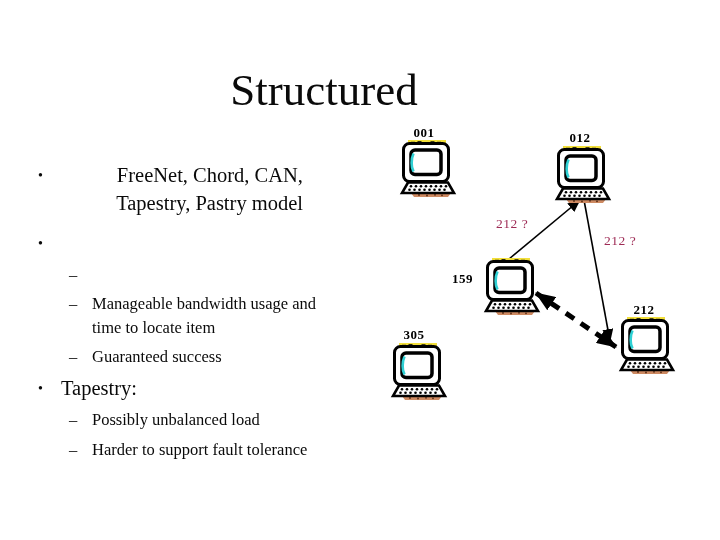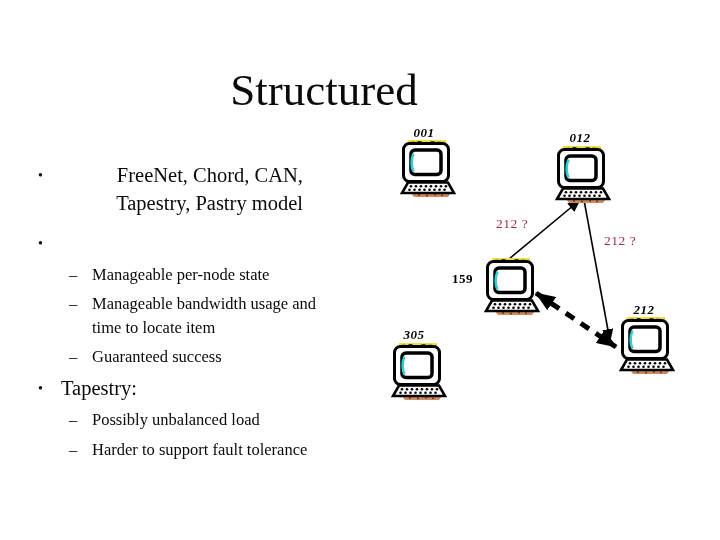--- a/index.html
+++ b/index.html
@@ -19,21 +19,21 @@
   .b1 .marker{flex:none;width:23px;font-size:14px;line-height:2.0;}
   .b1 .text{max-width:242px;text-align:right;}
   .b2{margin-left:31px;font-size:16.5px;line-height:1.5;}
   .b2 .marker{flex:none;width:23px;}
   .b2 .text{max-width:237px;}
 
   
   .node{position:absolute;}
   .node-label{position:absolute;font-weight:bold;font-size:13px;
               letter-spacing:0.5px;color:#000;}
-  .lbl-center{text-align:center;width:62px;font-style:italic;}
+  .lbl-center{text-align:center;width:62px;}
   .query-label{position:absolute;font-weight:normal;font-size:13.5px;
                letter-spacing:0.5px;}
   .arrows{position:absolute;left:0;top:0;pointer-events:none;}
 </style>
 </head>
 <body>
 
 <div class="slide">
 
   <svg width="0" height="0" style="position:absolute" aria-hidden="true">
@@ -83,21 +83,20 @@
   <ul class="bullets">
     <li class="b1">
       <span class="marker">•</span>
       <span class="text">FreeNet, Chord, CAN, Tapestry, Pastry model</span>
     </li>
     <li class="b1" style="margin-top:12px">
       <span class="marker">•</span>
     </li>
     <li class="b2" style="margin-top:5px">
       <span class="marker">–</span>
-      <span class="text">Manageable per-node state</span>
     </li>
     <li class="b2" style="margin-top:4px">
       <span class="marker">–</span>
       <span class="text">Manageable bandwidth usage and time to locate item</span>
     </li>
     <li class="b2" style="margin-top:4px">
       <span class="marker">–</span>
       <span class="text">Guaranteed success</span>
     </li>
     <li class="b1" style="margin-top:5px">

